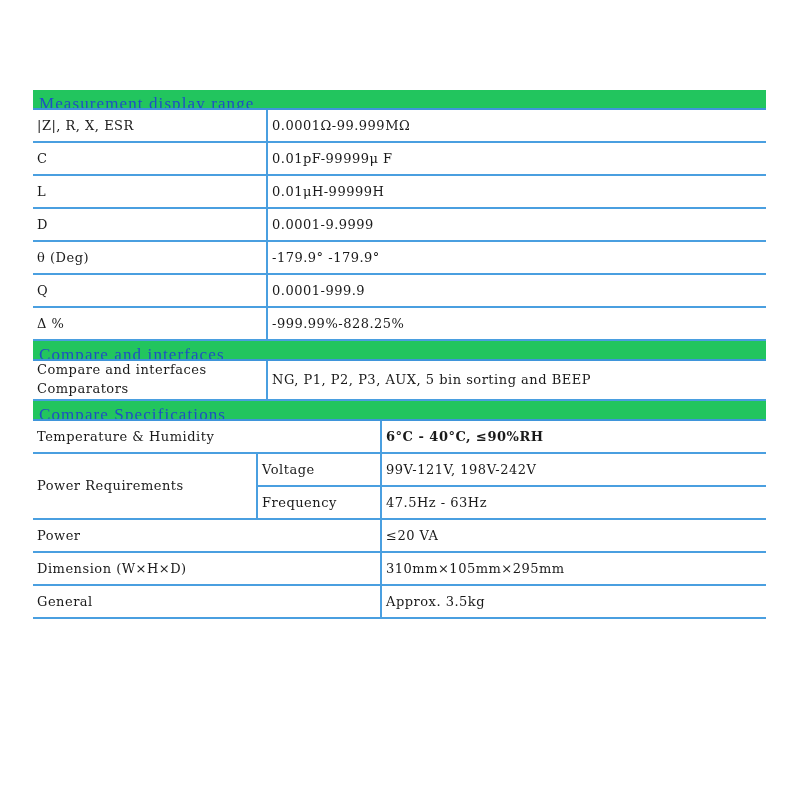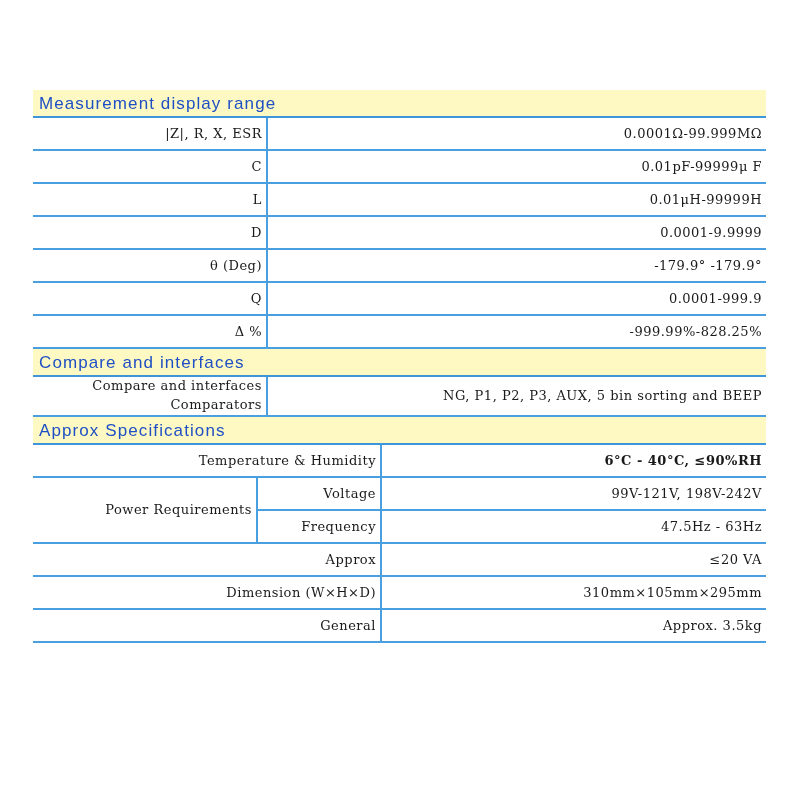--- a/index.html
+++ b/index.html
@@ -16,46 +16,46 @@
 
   #spec-sheet {
     position: absolute;
     left: 33px;
     top: 90px;
     width: 733px;
   }
 
   
   .section-head {
-    background: #fef9c3;
-    height: 28px;
+    background: #22c55e;
+    height: 20px;
     line-height: 28px;
     padding-left: 6px;
     box-sizing: border-box;
     color: #1f4fc4;
-    font-family: Liberation Sans, sans-serif;
+    font-family: Liberation Serif, serif;
     font-size: 17px;
     letter-spacing: 1.1px;
     white-space: nowrap;
     overflow: hidden;
     border-bottom: 2px solid #3f95da;
   }
 
   
   table.spec {
     width: 100%;
     border-collapse: collapse;
     table-layout: fixed;
   }
   table.spec td {
     border-bottom: 2px solid #4a9fe0;
     font-family: "DejaVu Serif", serif;
     font-size: 13px;
     color: #1a1a1a;
-    text-align: right;
+    text-align: left;
     vertical-align: middle;
     padding: 0 4px;
     height: 31px;
     letter-spacing: 0.5px;
   }
   table.spec td.vdiv {
     border-right: 2px solid #4a9fe0;
   }
   table.spec tr:last-child td {
     border-bottom: 2px solid #4a9fe0;
@@ -125,21 +125,21 @@
       <tr>
         <td class="c-label vdiv two-line">
           <div>Compare and interfaces</div>
           <div>Comparators</div>
         </td>
         <td class="c-val">NG, P1, P2, P3, AUX, 5 bin sorting and BEEP</td>
       </tr>
     </tbody>
   </table>
 
-  <div class="section-head">Approx Specifications</div>
+  <div class="section-head">Compare Specifications</div>
 
   <table class="spec">
     <colgroup>
       <col style="width:224px">
       <col style="width:124px">
       <col>
     </colgroup>
     <tbody>
       <tr>
         <td class="vdiv" colspan="2">Temperature &amp; Humidity</td>
@@ -148,21 +148,21 @@
       <tr>
         <td class="vdiv" rowspan="2">Power Requirements</td>
         <td class="vdiv">Voltage</td>
         <td>99V-121V, 198V-242V</td>
       </tr>
       <tr>
         <td class="vdiv">Frequency</td>
         <td>47.5Hz - 63Hz</td>
       </tr>
       <tr>
-        <td class="vdiv" colspan="2">Approx</td>
+        <td class="vdiv" colspan="2">Power</td>
         <td>≤20 VA</td>
       </tr>
       <tr>
         <td class="vdiv" colspan="2">Dimension (W×H×D)</td>
         <td>310mm×105mm×295mm</td>
       </tr>
       <tr>
         <td class="vdiv" colspan="2">General</td>
         <td>Approx. 3.5kg</td>
       </tr>

